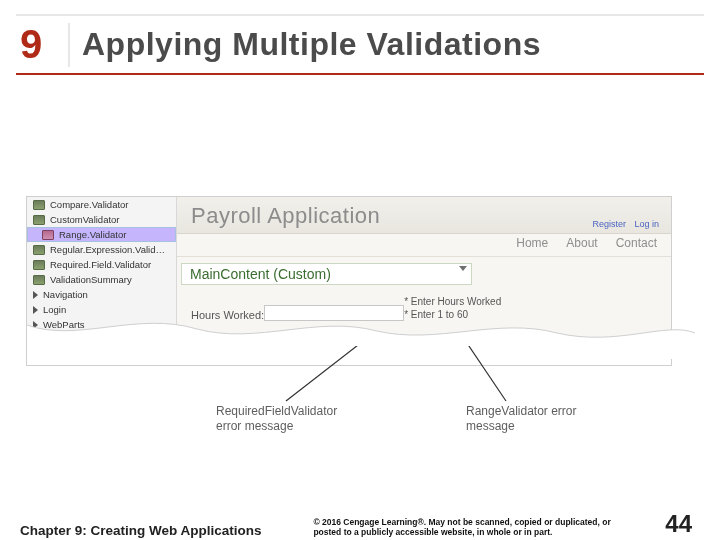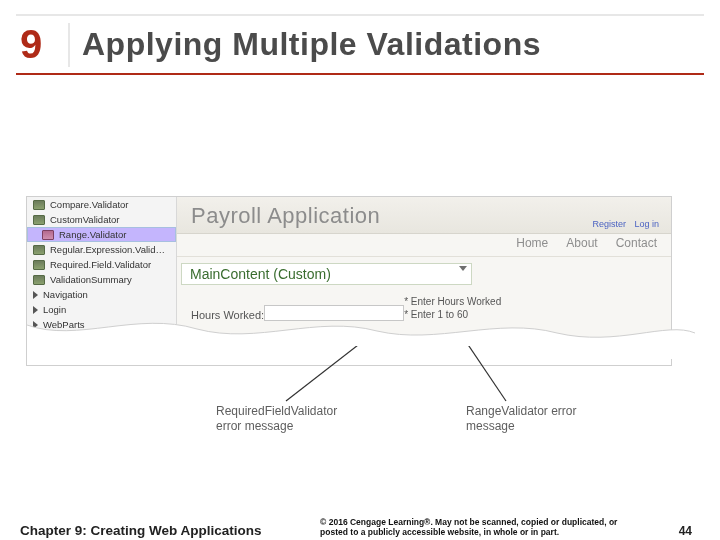--- a/index.html
+++ b/index.html
@@ -109,21 +109,21 @@
     position: absolute; font-size: 12px; color: #5e5e5e;
     font-family: "Segoe UI", Arial, sans-serif; line-height: 1.25;
   }
   .footer {
     position: absolute; left: 20px; right: 28px; bottom: 16px;
     display: flex; align-items: flex-end; justify-content: space-between;
     font-size: 11px;
   }
   .chapter { font-weight: 700; font-size: 13.5px; color: #222; }
   .copyright { font-size: 8.5px; color: #111; max-width: 300px; line-height: 1.25; font-weight: 600; }
-  .pagenum { font-size: 12px; font-weight: 700; color: #222; }
+  .pagenum { font-size: 24px; font-weight: 700; color: #222; }
 </style>
 </head>
 <body>
 
 <div class="slide">
 
   <div class="titlebar">
     <div class="chapnum">9</div>
     <div class="divider"></div>
     <div class="title">Applying Multiple Validations</div>

